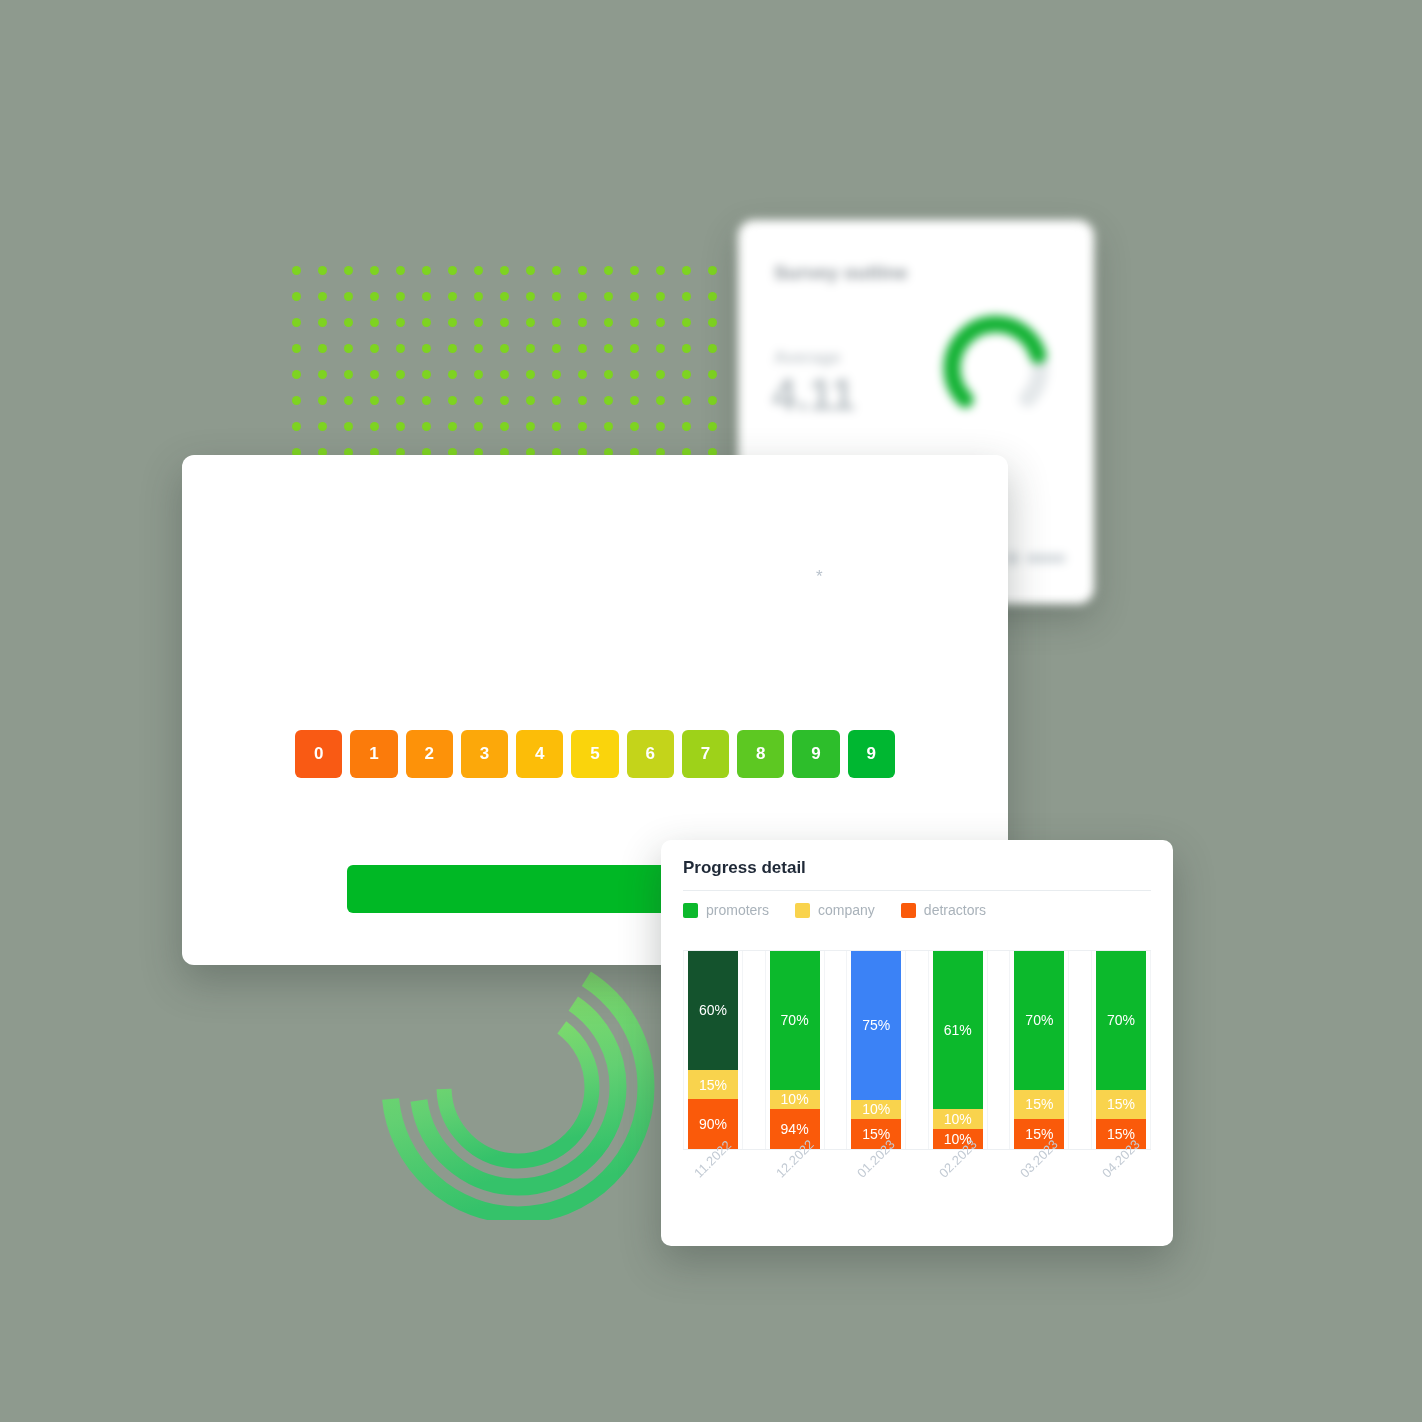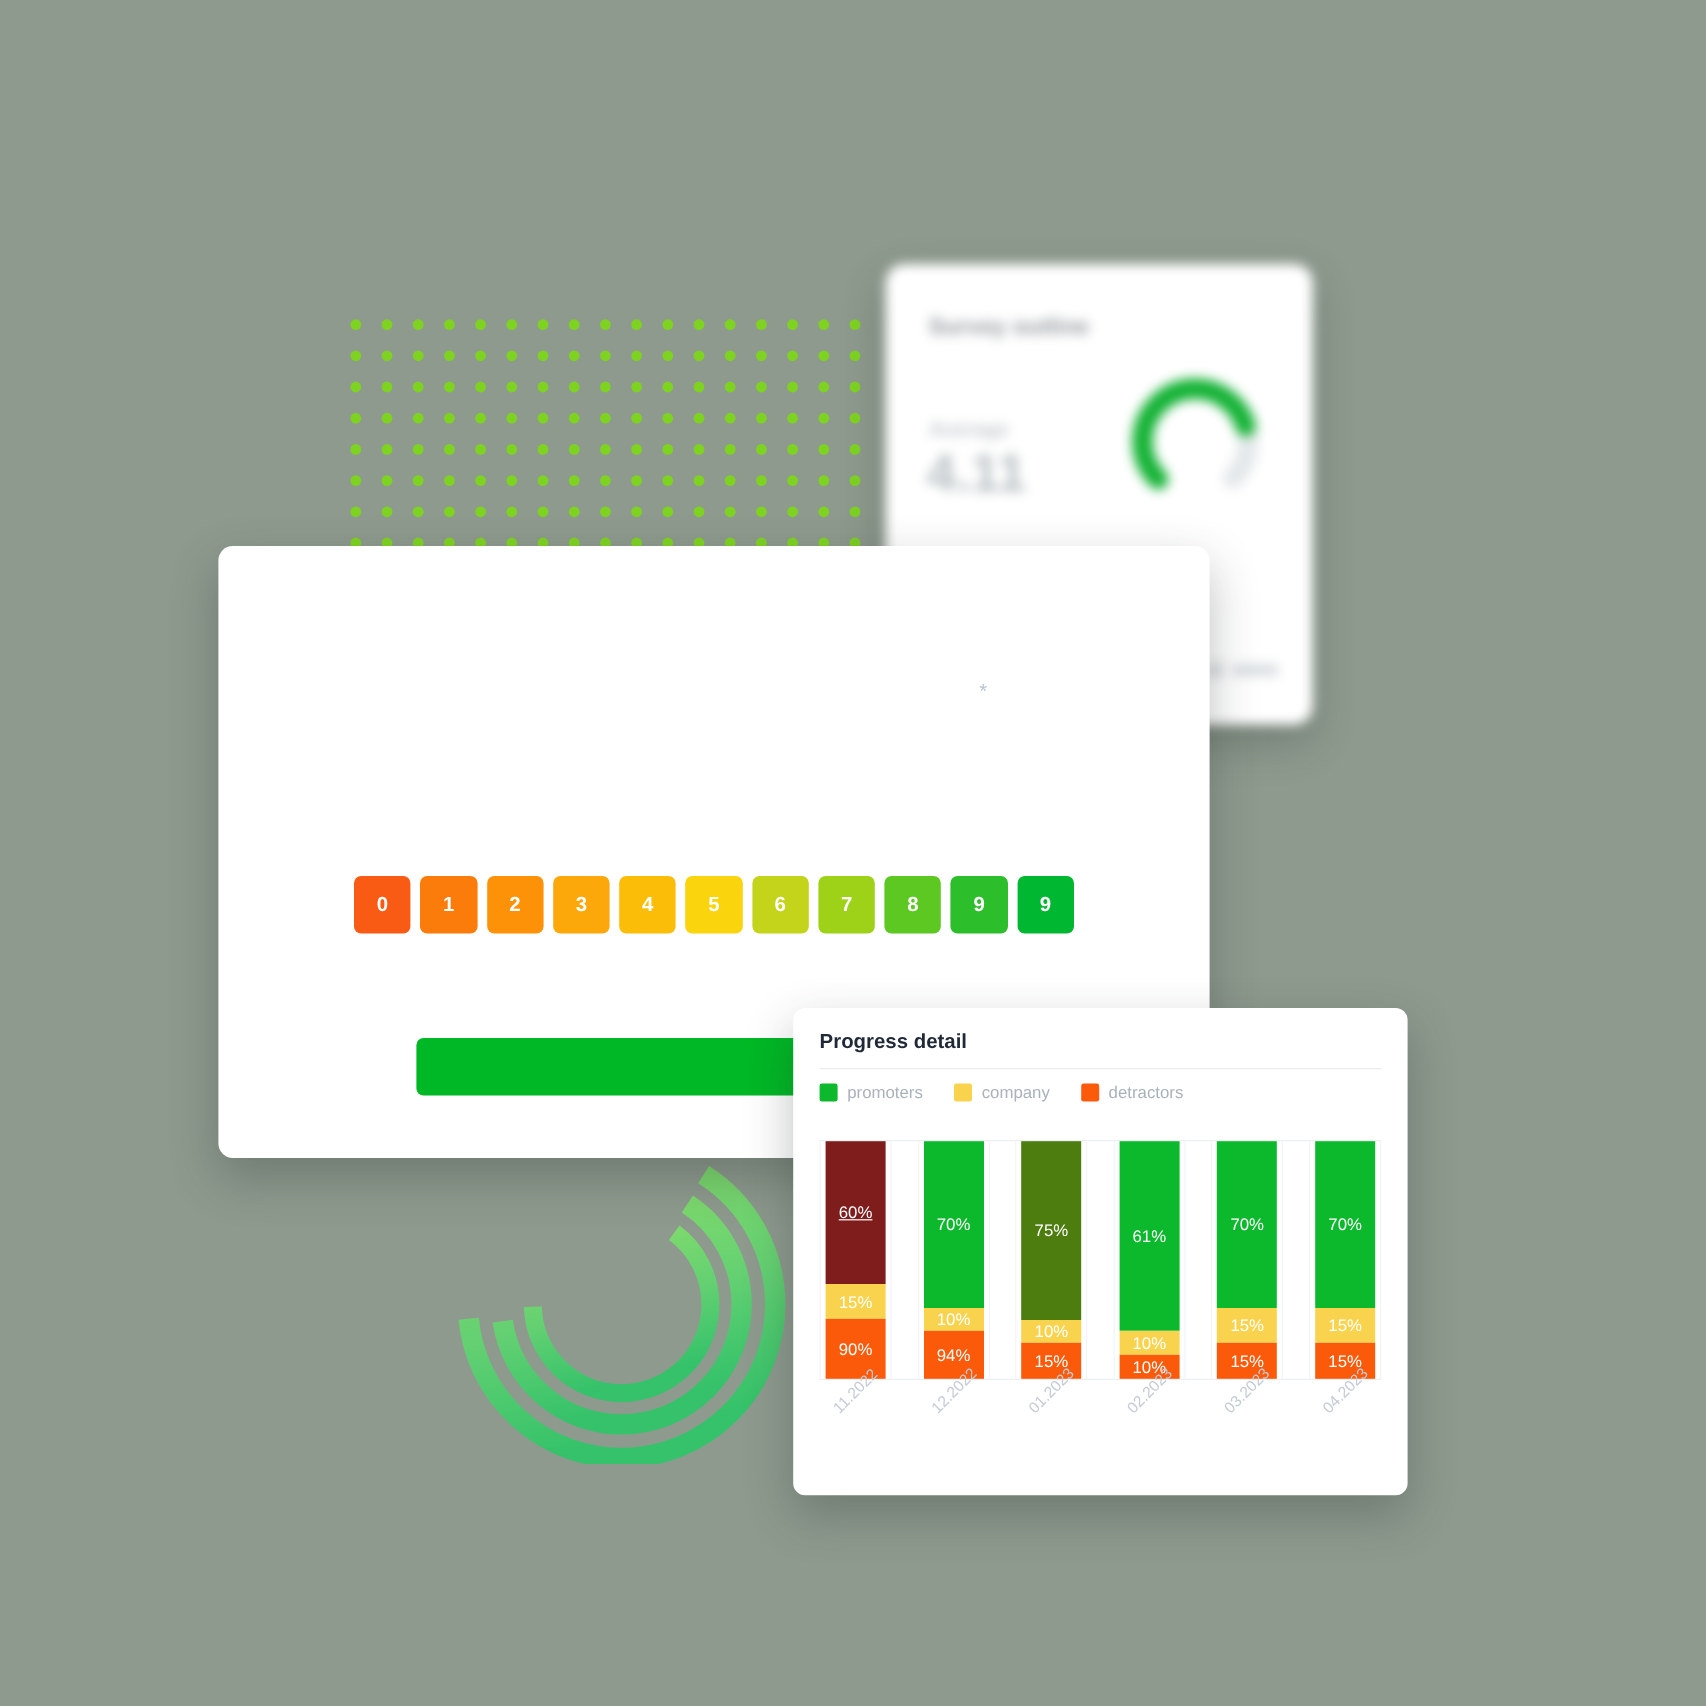--- a/index.html
+++ b/index.html
@@ -410,35 +410,35 @@
           <span>company</span>
         </div>
         <div class="legend-item">
           <span class="legend-swatch" style="background: rgb(250, 90, 10);"></span>
           <span>detractors</span>
         </div>
       </div>
     <div id="chart-plot">
         <div class="bar-col">
           <div class="inner">
-            <div class="seg" style="height: 60%; background: #7f1d1d; text-decoration: underline;">60%</div>
+            <div class="seg" style="height: 60%; background: #14532d;">60%</div>
             <div class="seg" style="height: 15%; background: rgb(249, 211, 77);">15%</div>
             <div class="seg" style="height: 25%; background: rgb(250, 90, 10);">90%</div>
           </div>
         </div>
         <div class="bar-col">
           <div class="inner">
             <div class="seg" style="height: 70%; background: rgb(12, 185, 44);">70%</div>
             <div class="seg" style="height: 10%; background: rgb(249, 211, 77);">10%</div>
             <div class="seg" style="height: 20%; background: rgb(250, 90, 10);">94%</div>
           </div>
         </div>
         <div class="bar-col">
           <div class="inner">
-            <div class="seg" style="height: 75%; background: #4d7c0f;">75%</div>
+            <div class="seg" style="height: 75%; background: #3b82f6;">75%</div>
             <div class="seg" style="height: 10%; background: rgb(249, 211, 77);">10%</div>
             <div class="seg" style="height: 15%; background: rgb(250, 90, 10);">15%</div>
           </div>
         </div>
         <div class="bar-col">
           <div class="inner">
             <div class="seg" style="height: 80%; background: rgb(12, 185, 44);">61%</div>
             <div class="seg" style="height: 10%; background: rgb(249, 211, 77);">10%</div>
             <div class="seg" style="height: 10%; background: rgb(250, 90, 10);">10%</div>
           </div>

